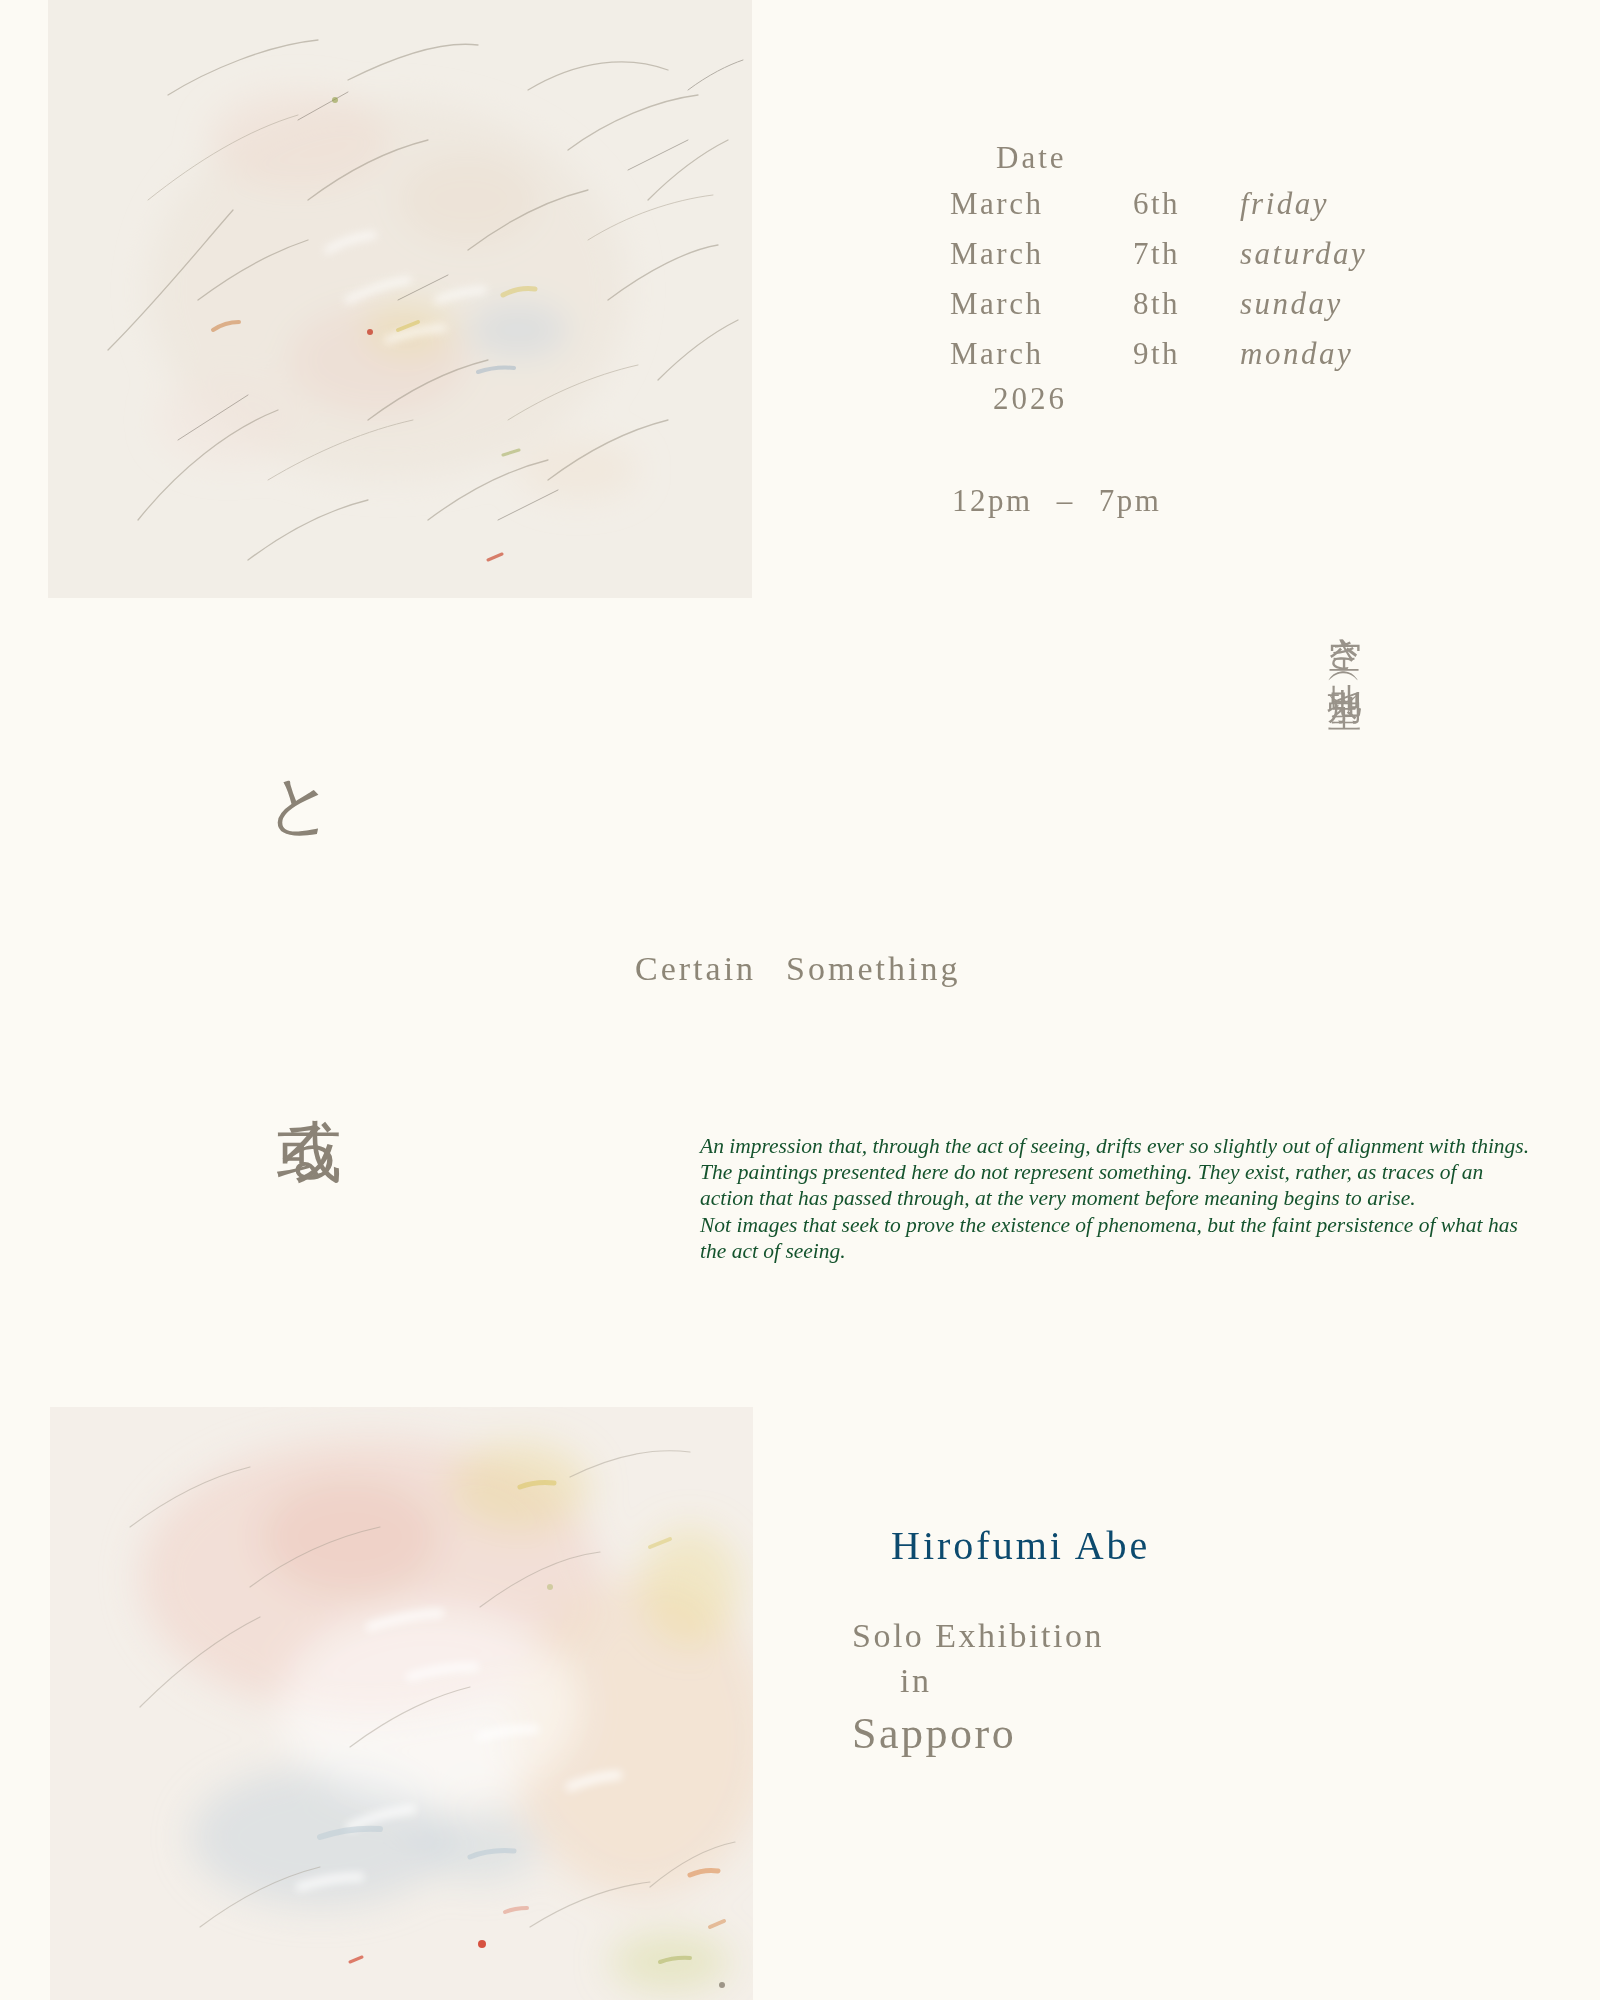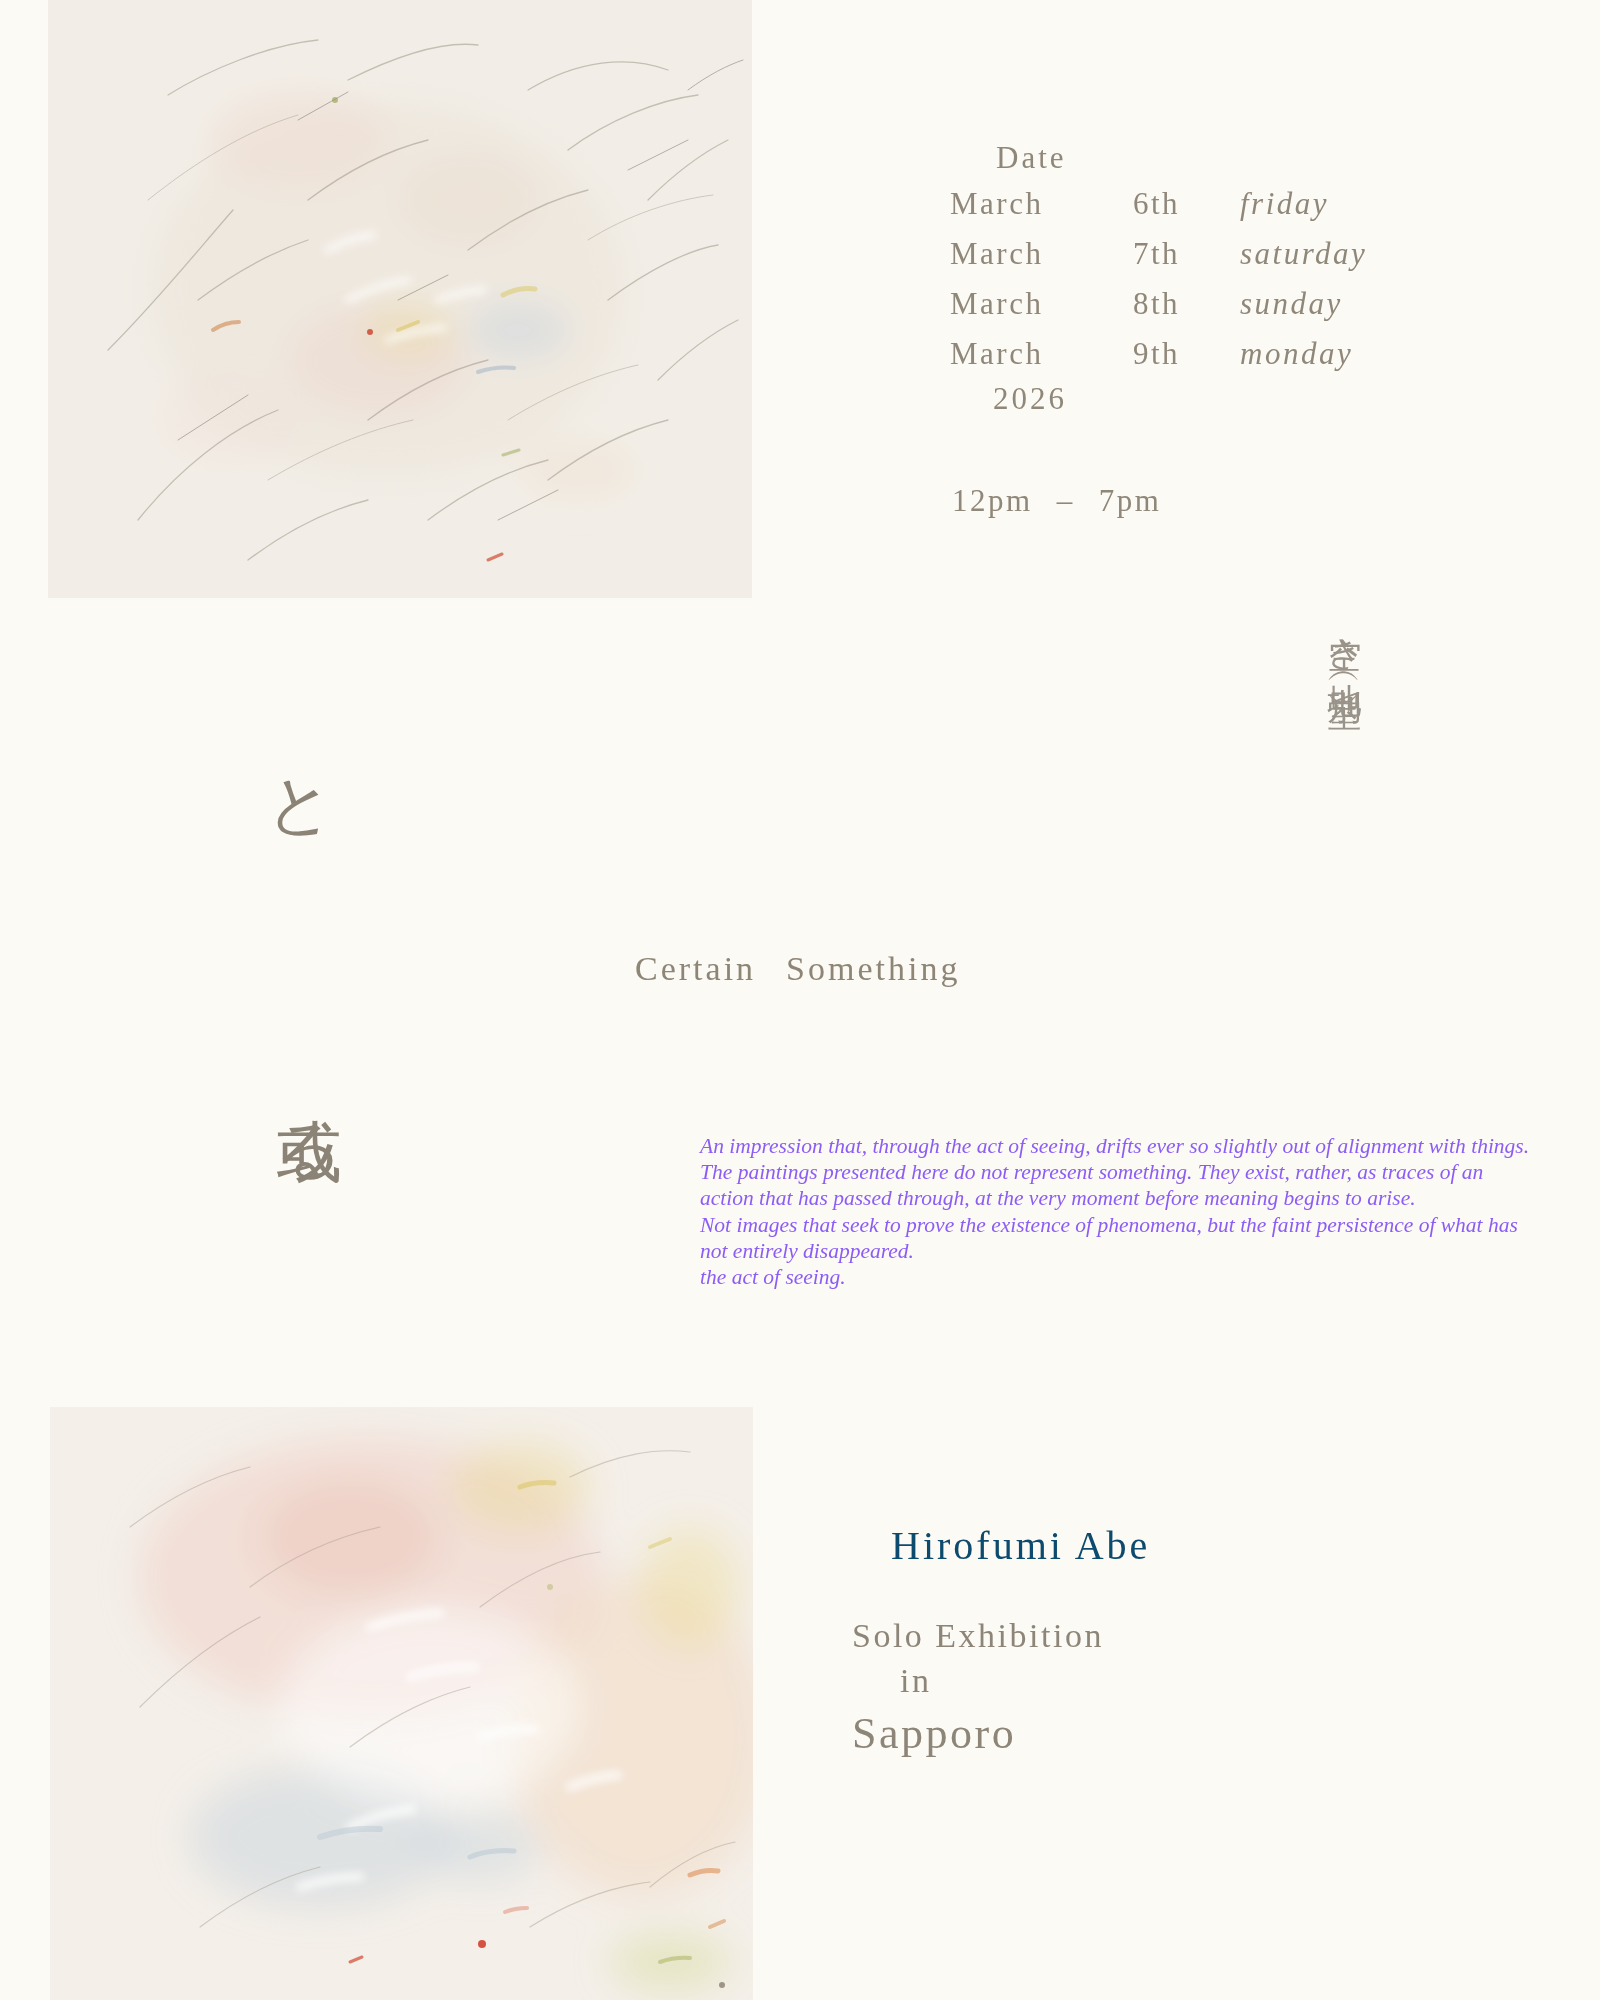--- a/index.html
+++ b/index.html
@@ -30,21 +30,21 @@
   .jp-particle{left:264px;top:760px;width:72px;text-align:center;font-size:66px;color:#8b8376;}
   .jp-word{
     left:264px;top:1066px;height:200px;
     writing-mode:vertical-rl;text-orientation:mixed;
     font-size:66px;letter-spacing:10px;color:#8b8376;
   }
   
   .title-en{left:635px;top:950px;font-size:34px;letter-spacing:3px;white-space:nowrap;color:#8d8677;}
   .title-en .w2{display:inline-block;margin-left:30px;}
   
-  .statement{left:700px;top:1133px;width:900px;color:#8b5cf6;}
+  .statement{left:700px;top:1133px;width:900px;color:#14532d;}
   .statement div{font-style:italic;font-size:21.5px;line-height:26.2px;white-space:nowrap;}
   
   .artist-name{left:891px;top:1522px;font-size:40px;letter-spacing:3px;color:#0c4a6e;}
   .artist-event{left:852px;top:1617px;font-size:34px;letter-spacing:2.5px;color:#8d8678;}
   .artist-prep{left:900px;top:1662px;font-size:34px;letter-spacing:2.5px;color:#8d8678;}
   .artist-city{left:852px;top:1708px;font-size:44px;letter-spacing:2.5px;color:#8d8678;}
 </style>
 </head>
 <body>
 
@@ -150,21 +150,20 @@
 
   <div class="abs title-en">
     <span>Certain</span><span class="w2">Something</span>
   </div>
 
   <div class="abs statement">
     <div>An impression that, through the act of seeing, drifts ever so slightly out of alignment with things.</div>
     <div>The paintings presented here do not represent something. They exist, rather, as traces of an</div>
     <div>action that has passed through, at the very moment before meaning begins to arise.</div>
     <div>Not images that seek to prove the existence of phenomena, but the faint persistence of what has</div>
-    <div>not entirely disappeared.</div>
     <div>the act of seeing.</div>
   </div>
 
   <div class="painting" style="left:50px;top:1407px;width:703px;height:593px;">
     <svg width="703" height="593" viewBox="0 0 703 593" xmlns="http://www.w3.org/2000/svg">
       <defs>
         <filter id="b3" x="-40%" y="-40%" width="180%" height="180%">
             <feGaussianBlur stdDeviation="18"></feGaussianBlur>
           </filter>
         <filter id="b4" x="-60%" y="-60%" width="220%" height="220%">

